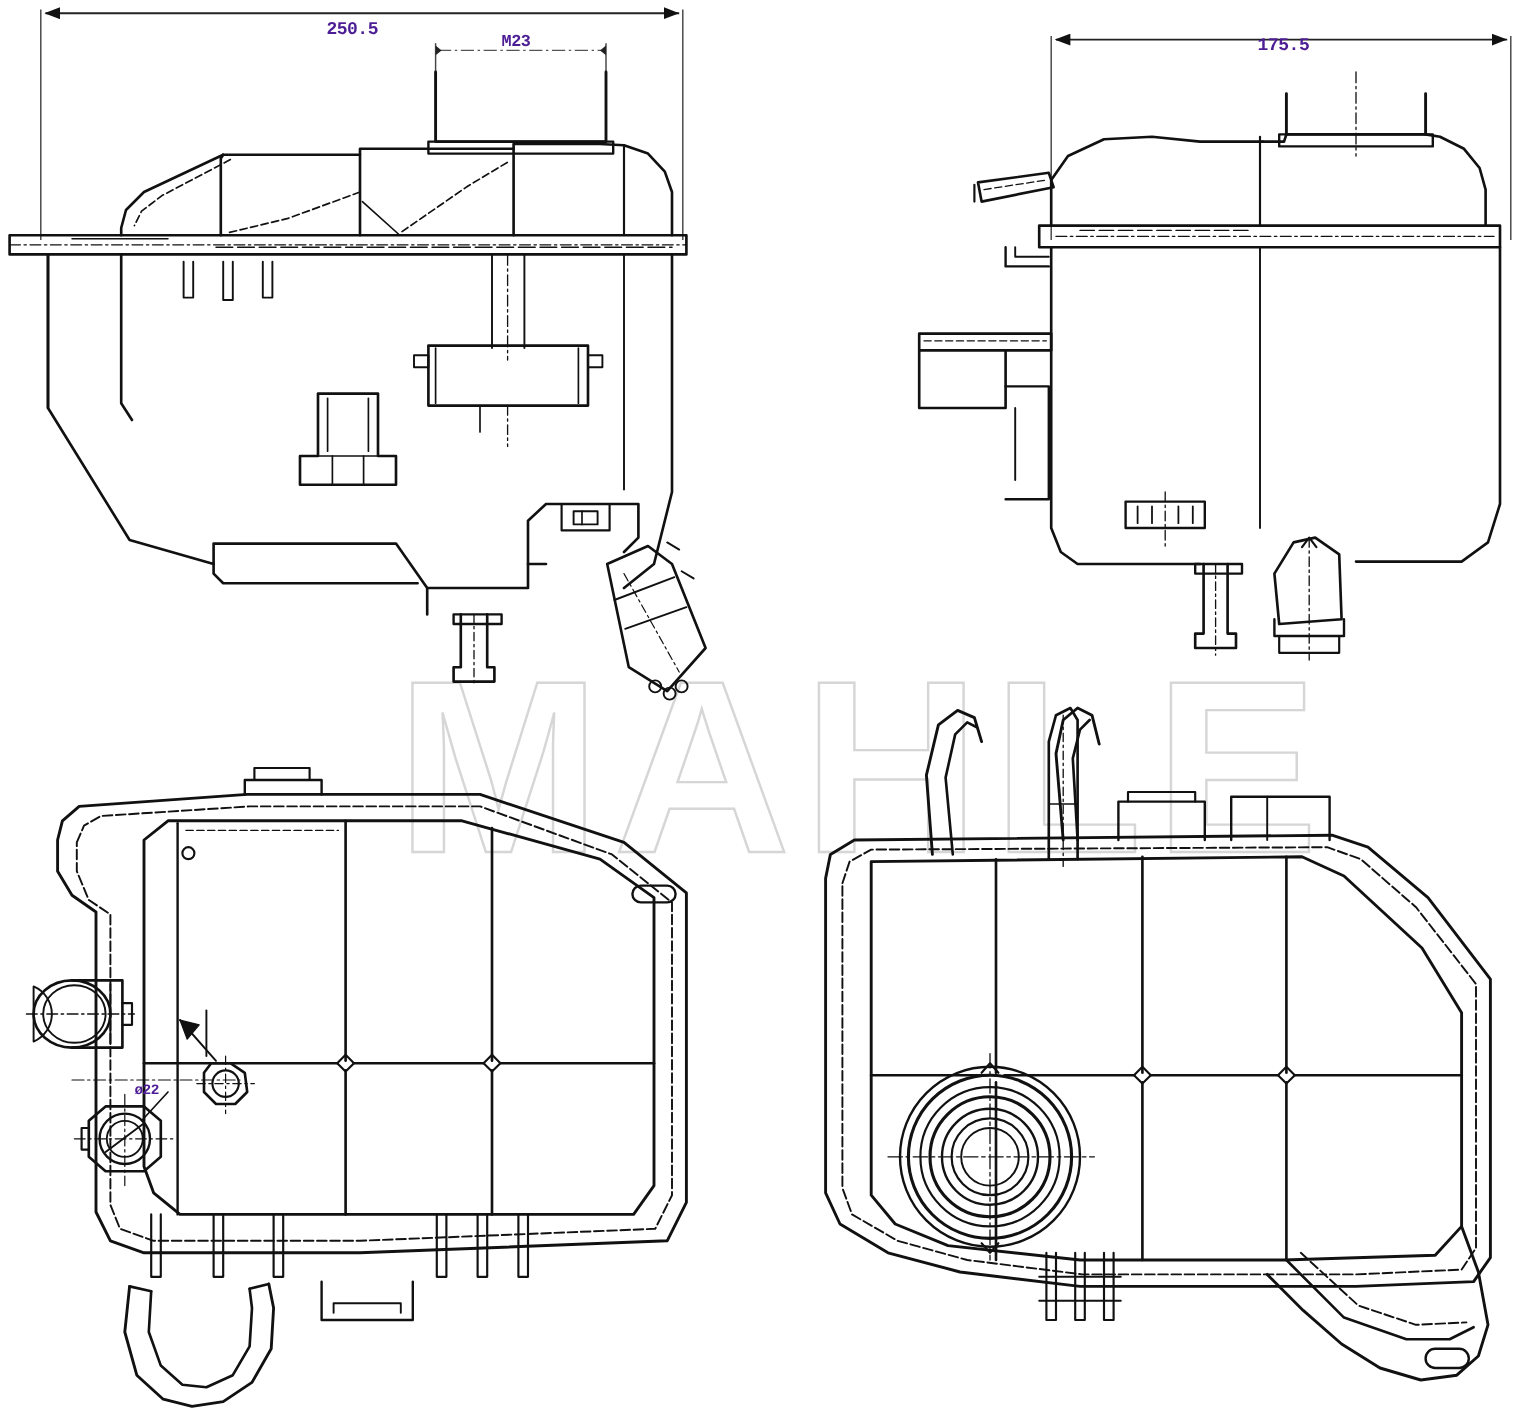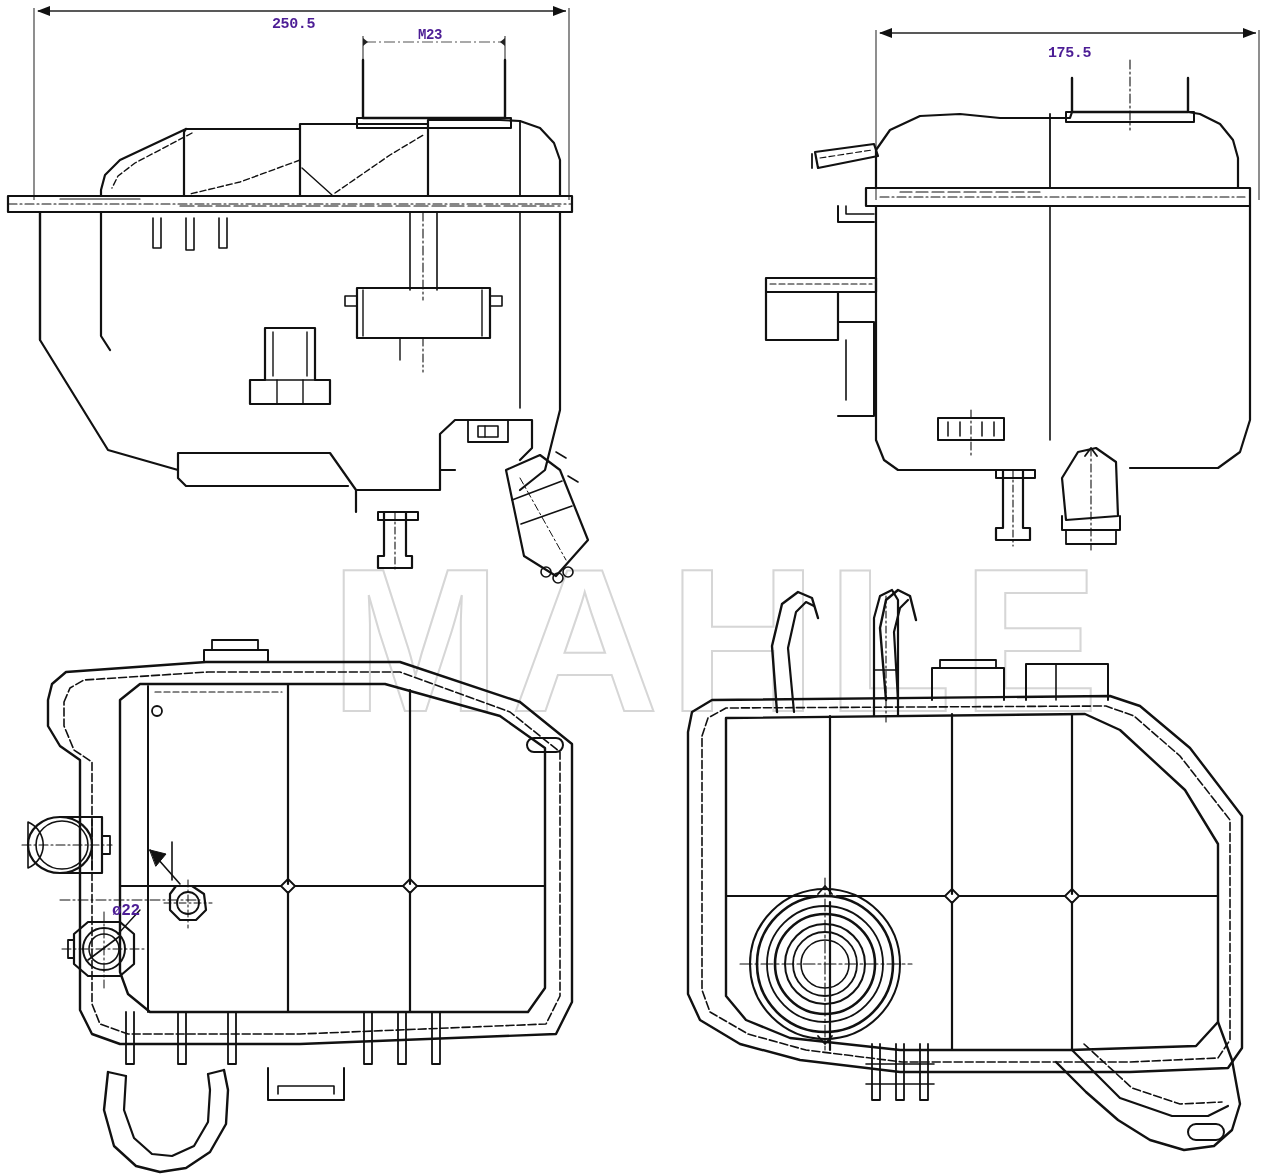--- a/index.html
+++ b/index.html
@@ -27,22 +27,22 @@
   .dim-label {
     position: absolute;
     font-family: Liberation Mono, monospace;
     font-weight: bold;
     color: #4c1d95;
     letter-spacing: -0.4px;
     white-space: nowrap;
   }
   #dim-250-label { left: 272px; top: 16px; font-size: 15px; }
   #dim-m23-label { left: 418px; top: 27px; font-size: 14px; }
-  #dim-175-label { left: 1048px; top: 45px; font-size: 15px; }
-  #dim-d22-label { left: 112px; top: 902px; font-size: 16px; }
+  #dim-175-label { left: 1048px; top: 30px; font-size: 15px; }
+  #dim-d22-label { left: 112px; top: 902px; font-size: 12px; }
   .wm-text {
     position: absolute;
     left: 330px;
     top: 522px;
     font-family: "Liberation Sans", sans-serif;
     font-size: 205px;
     font-weight: bold;
     letter-spacing: 10px;
     color: transparent;
     -webkit-text-stroke: 2px #d6d6d6;

